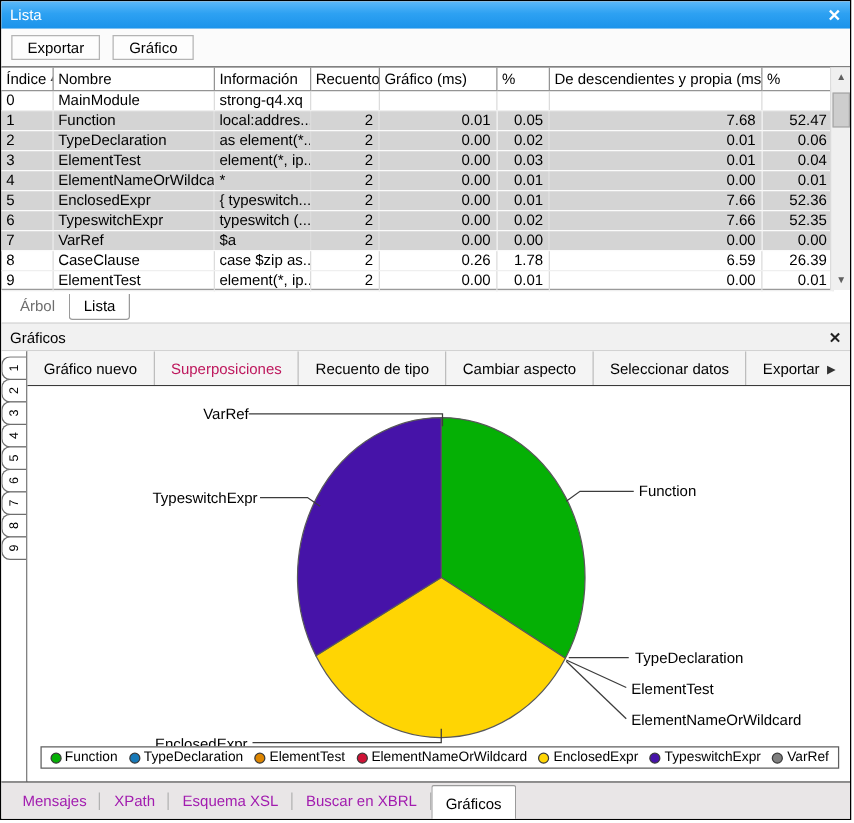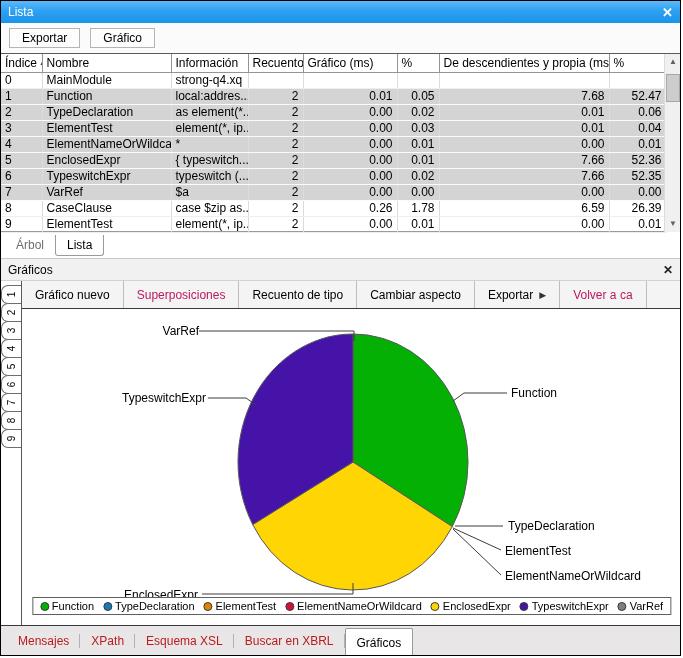--- a/index.html
+++ b/index.html
@@ -72,21 +72,21 @@
   .pielabel { position:absolute; font-size:12px; color:#000; white-space:nowrap; }
   .legend { position:absolute; left:50%; transform:translateX(-50%); top:288px; display:flex;
     align-items:center; gap:9px; border:1px solid #5f5f5f; background:#fff; padding:2px 7px;
     font-size:11px; white-space:nowrap; }
   .legend .li { display:flex; align-items:center; gap:3px; }
   .legend .dot { width:9px; height:9px; border-radius:50%; border:1px solid #3a3a3a; display:inline-block; }
 
   
   .bottombar { height:31px; background:#e9e6e7; border-top:1px solid #3a3a3a; display:flex;
     align-items:stretch; padding-left:6px; overflow:hidden; }
-  .btab { display:flex; align-items:center; padding:0 11px; color:#b91c1c; font-size:12px;
+  .btab { display:flex; align-items:center; padding:0 11px; color:#a21caf; font-size:12px;
     position:relative; }
   .btab:not(.active):not(:last-child)::after { content:""; position:absolute; right:0; top:8px;
     bottom:8px; width:1px; background:#b2b2b2; }
   .btab.active { background:#fff; color:#000; border:1px solid #9a9a9a; border-bottom:none;
     margin-top:2px; border-radius:2px 2px 0 0; }
 </style>
 </head>
 <body>
 
 <div id="window">
@@ -275,20 +275,21 @@
           <span>9</span>
         </div>
     </div>
 
     <div class="gright">
       <div class="toolbar2">
         <div class="tbtn">Gráfico nuevo</div>
         <div class="tbtn disabled">Superposiciones</div>
         <div class="tbtn">Recuento de tipo</div>
         <div class="tbtn">Cambiar aspecto</div>
+        <div class="tbtn">Seleccionar datos</div>
         <div class="tbtn">
             <span>Exportar</span>
             <span class="sub-arrow">▶</span>
           </div>
         <div class="tbtn disabled">Volver a ca</div>
       </div>
 
       <div class="chartarea">
         <svg width="659" height="316" viewBox="0 0 659 316">
           <g stroke="#58585a" stroke-width="1" stroke-linejoin="round">

